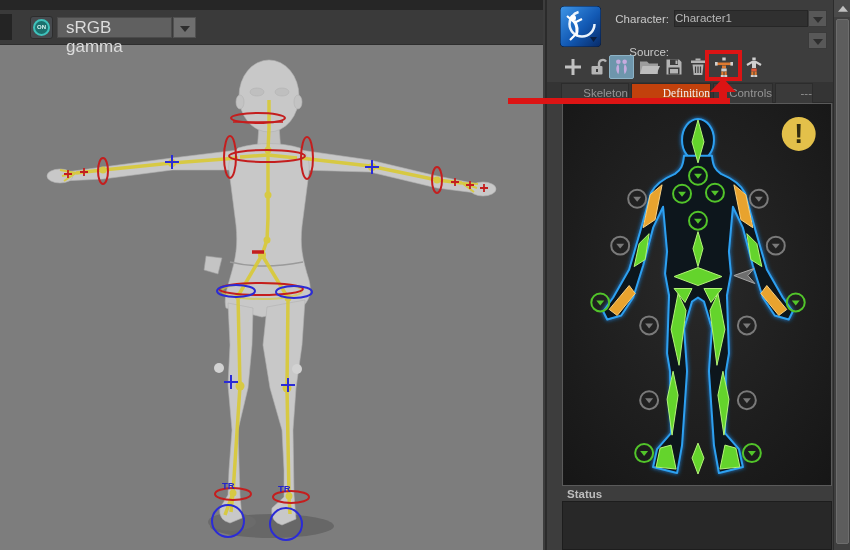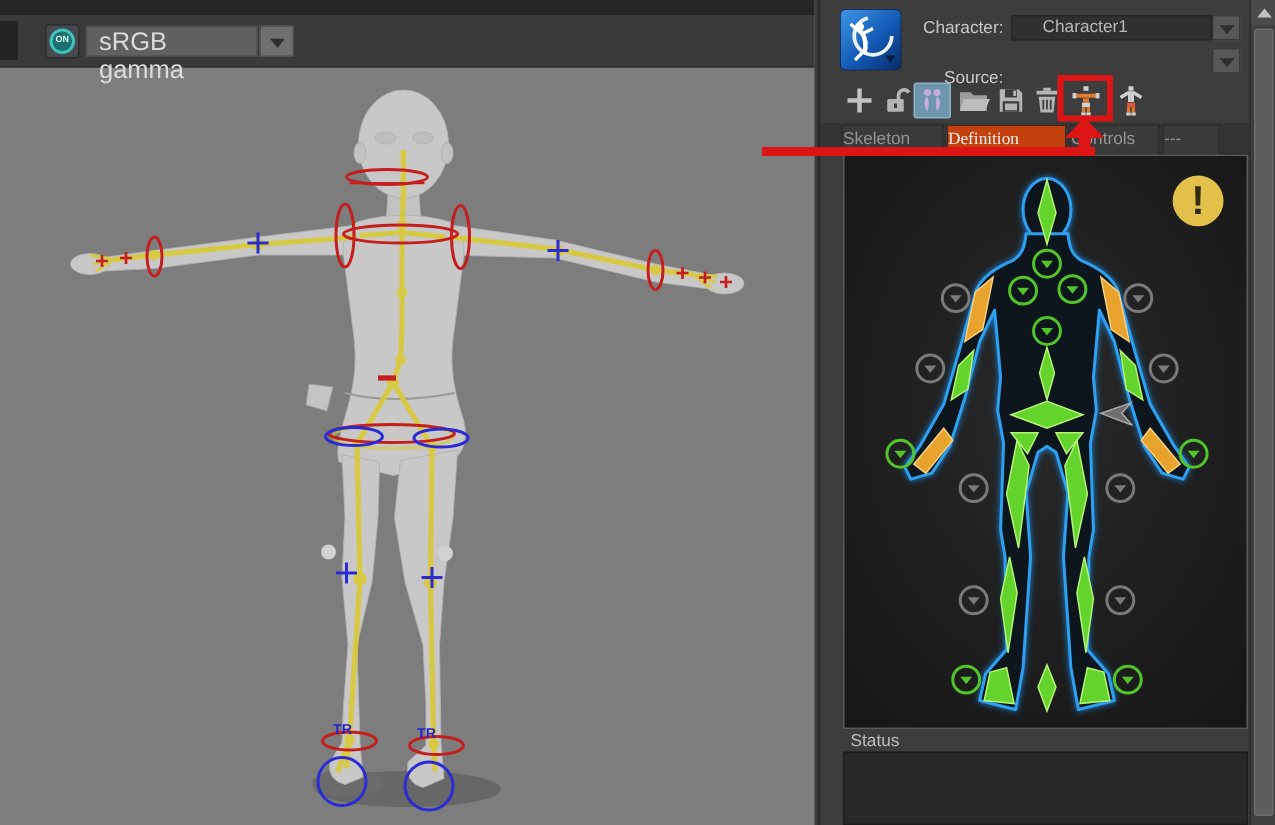--- a/index.html
+++ b/index.html
@@ -17,30 +17,30 @@
   .on-btn { position:absolute; left:30px; top:6px; width:23px; height:23px; background:#46494d; border-radius:3px; border:1px solid #2d2d2d; }
   .on-btn .ring { position:absolute; left:2px; top:2px; width:17px; height:17px; border-radius:50%; background:#1b6f6d; border:2px solid #3fc2bc; color:#d8f5f2; font-size:6px; font-weight:bold; text-align:center; line-height:13px; }
   .gamma-field { position:absolute; left:57px; top:7px; width:115px; height:21px; background:#606060; border:1px solid #4a4a4a; color:#dcdcdc; font-size:17px; line-height:19px; padding-left:8px; }
   .gamma-arrow { position:absolute; left:173px; top:7px; width:23px; height:21px; background:#6f6f6f; border:1px solid #515151; }
   .tri-down { position:absolute; left:50%; top:50%; transform:translate(-50%,-35%); width:0; height:0; border-left:5px solid transparent; border-right:5px solid transparent; border-top:6px solid #2e2e2e; }
   .scene { position:absolute; left:0; top:45px; }
   
   .panel { position:absolute; left:545px; top:0; width:288px; height:550px; background:#3d3d3d; border-left:2px solid #2b2b2b; }
   .logo { position:absolute; left:13px; top:6px; width:41px; height:41px; border-radius:4px; overflow:hidden; }
   .hdr-label { position:absolute; left:12px; width:110px; text-align:right; color:#c9c9c9; font-size:11.5px; }
-  .hdr-field { position:absolute; left:127px; width:134px; height:17px; background:#303030; border:1px solid #262626; color:#b9b9b9; font-size:11.5px; line-height:15px; padding-left:20px; }
+  .hdr-field { position:absolute; left:127px; width:134px; height:17px; background:#303030; border:1px solid #262626; color:#b9b9b9; font-size:11.5px; line-height:15px; padding-left:0; }
   .hdr-arrow { position:absolute; left:261px; width:19px; height:17px; background:#585858; border:1px solid #3a3a3a; }
   .tools { position:absolute; left:0; top:50px; width:288px; height:32px; }
   .tool-btn { position:absolute; top:5px; width:22px; height:24px; display:flex; align-items:center; justify-content:center; }
   .tool-btn.active { background:#6e96ac; border:1px solid #8db3c6; border-radius:2px; }
   .tabs { position:absolute; left:0; top:82px; width:288px; height:21px; background:#343434; border-bottom:1px solid #2a2a2a; }
-  .tab { position:absolute; top:1px; height:20px; background:#3a3a3a; border:1px solid #2c2c2c; border-bottom:none; color:#959595; font-size:11.5px; text-align:left; line-height:19px; }
+  .tab { position:absolute; top:1px; height:20px; background:#3a3a3a; border:1px solid #2c2c2c; border-bottom:none; color:#959595; font-size:11.5px; text-align:right; line-height:19px; }
   .tab.active { background:#c2410c; color:#f2f2f2;font-family:Liberation Serif, serif; }
   .map-wrap { position:absolute; left:15px; top:103px; width:270px; height:383px; background:#1b1b1b; border:1px solid #5a5a5a; }
-  .status-label { position:absolute; left:20px; top:488px; color:#bdbdbd; font-size:11.5px; }
+  .status-label { position:absolute; left:20px; top:488px; color:#bdbdbd; font-size:11.5px;font-weight:bold; }
   .status-box { position:absolute; left:15px; top:501px; width:270px; height:49px; background:#282828; border:1px solid #1d1d1d; }
   
   .scrollbar { position:absolute; left:833px; top:0; width:17px; height:550px; background:#3f3f3f; border-left:1px solid #2c2c2c; }
   .scroll-up { position:absolute; left:0; top:0; width:17px; height:17px; background:#4a4a4a; }
   .tri-up { position:absolute; left:50%; top:50%; transform:translate(-50%,-55%); width:0; height:0; border-left:5px solid transparent; border-right:5px solid transparent; border-bottom:6px solid #c0c0c0; }
   .scroll-thumb { position:absolute; left:2px; top:19px; width:13px; height:525px; background:#5d5d5d; border:1px solid #6d6d6d; border-radius:2px; }
   
   .anno { position:absolute; z-index:50; pointer-events:none; }
   .anno-hline { left:508px; top:98px; width:222px; height:6px; background:#dc1414; }
   .anno-stem  { left:719px; top:90px; width:8px;  height:12px; background:#dc1414; }

